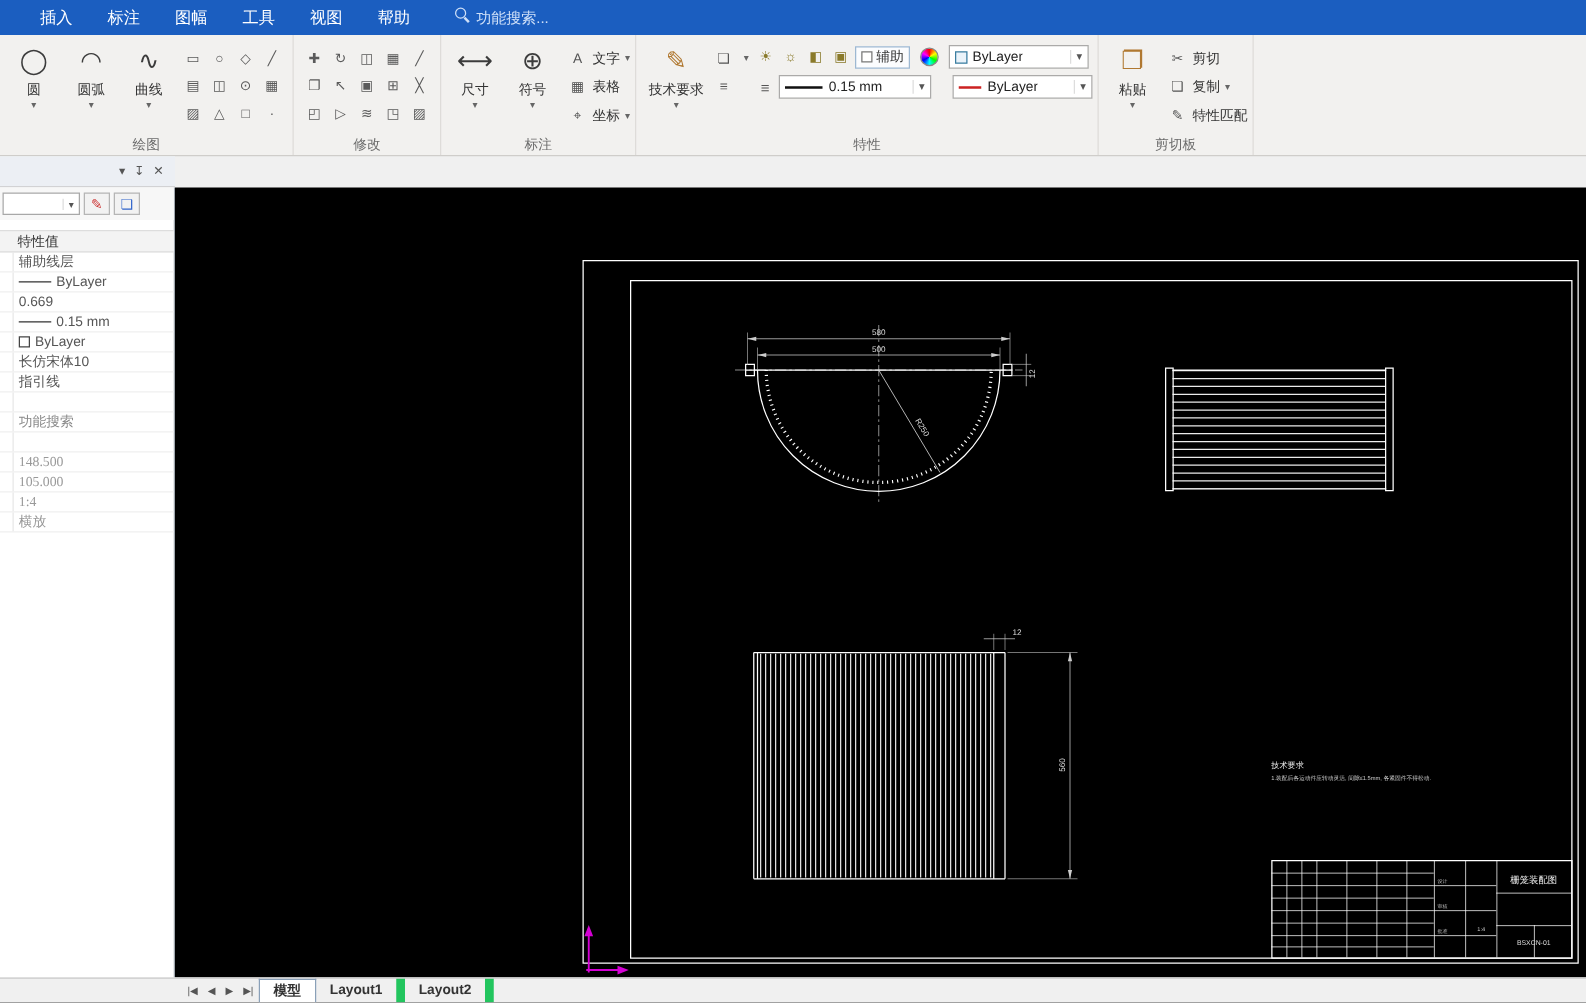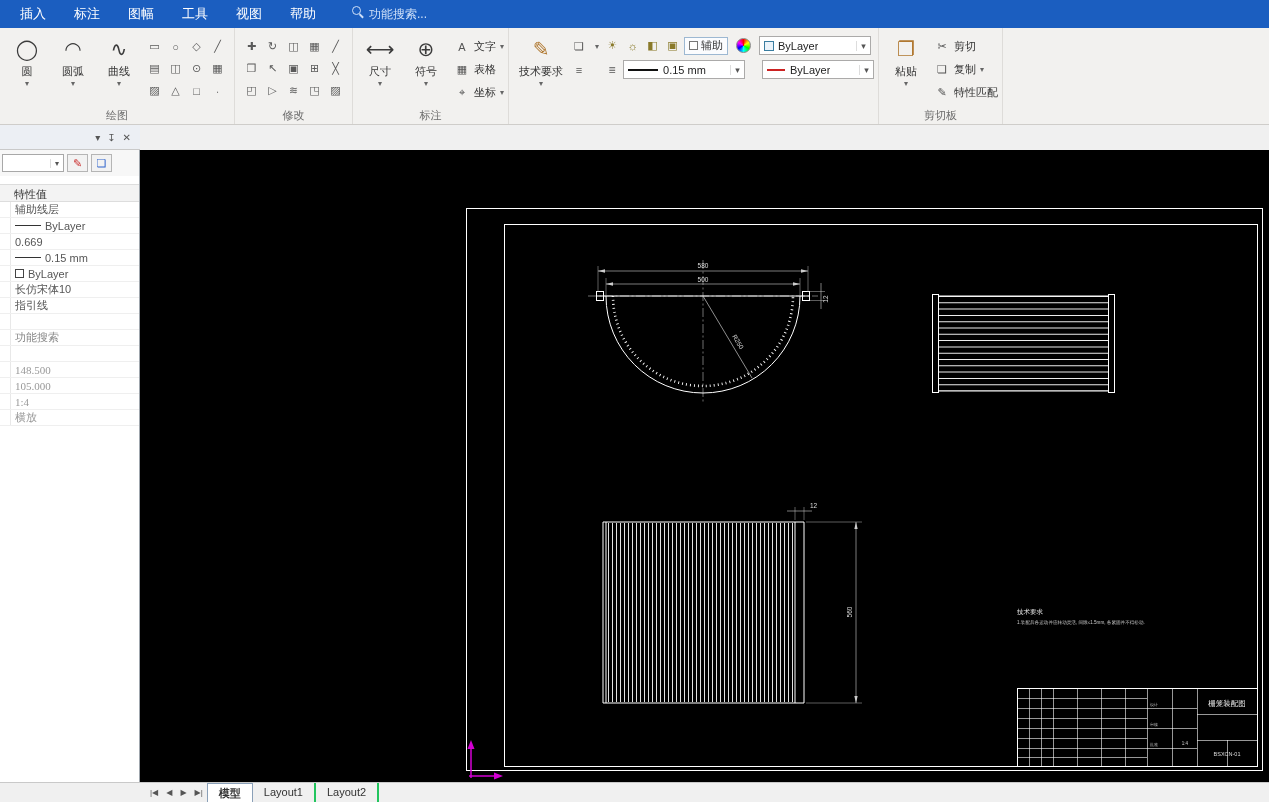--- a/index.html
+++ b/index.html
@@ -1,21 +1,21 @@
 <!DOCTYPE html>
 <html><head>
 <meta charset="utf-8">
 <style>
   * { margin:0; padding:0; box-sizing:border-box; }
   html,body { width:1269px; height:802px; overflow:hidden; }
   body { font-family:"Liberation Sans","DejaVu Sans",sans-serif; background:#f0f0f0; }
   #app { position:relative; width:1269px; height:802px; overflow:hidden; background:#f0f0f0; }
 
   
-  .menubar { position:absolute; top:0; left:0; right:0; height:28px; background:#1b5ec0; display:flex; align-items:center; padding-left:6px; }
+  .menubar { position:absolute; top:0; left:0; right:0; height:28px; background:#1b5ec0; display:flex; align-items:center; padding-left:18px; }
   .menu-item { padding:0 14px; color:#fff; font-size:13px; line-height:28px; cursor:default; }
   .menu-search { display:flex; margin-left:22px; color:#cfe0f8; font-size:12px; }
   .search-lens { width:9px; height:9px; border:1.5px solid #cfe0f8; border-radius:50%; position:relative; margin-right:8px; }
   .search-lens::after { content:""; position:absolute; width:5px; height:1.5px; background:#cfe0f8; transform:rotate(45deg); left:6px; top:8px; }
 
   
   .ribbon { position:absolute; top:28px; left:0; right:0; height:97px; background:#f2f1ef; border-bottom:1px solid #cfcdca; display:flex; }
   .rgroup { position:relative; border-right:1px solid #dedcd9; padding:3px 4px 16px 4px; display:flex; align-items:flex-start; }
   .rgroup-label { position:absolute; bottom:1px; left:0; right:0; text-align:center; font-size:11px; color:#6b6b6b; }
   .bigbtn { width:46px; display:flex; flex-direction:column; align-items:center; padding-top:3px; }
@@ -79,21 +79,21 @@
   .extl { stroke:#bbb; stroke-width:0.5; fill:none; }
   .tb { stroke:#fff; stroke-width:0.6; fill:none; }
   .dimtext { fill:#ddd; font-size:6.5px; }
   .arr { fill:#ccc; stroke:none; }
   .ticksarc { stroke:#fff; stroke-width:2.6; stroke-dasharray:0.9 3.1; fill:none; }
 
   
   .bottombar { position:absolute; top:782px; left:0; right:0; height:20px; background:#f0f0f0; border-top:1px solid #c9c9c9; display:flex; align-items:center; font-size:11px; }
   .bspacer { width:146px; height:100%; }
   .nav { color:#555; font-size:8px; padding:0 4px; }
-  .ltab { padding:0 11px; height:19px; line-height:18px; color:#333; border-right:2px solid #22c55e; }
+  .ltab { padding:0 11px; height:19px; line-height:18px; color:#333; border-right:7px solid #22c55e;font-weight:bold; }
   .ltab.active { background:#fff; font-weight:bold; border:1px solid #8aa0b8; border-bottom:none; }
 </style>
 </head>
 <body>
 
 <div id="app">
 
   <div class="menubar">
     <div class="menu-item">插入</div>
     <div class="menu-item">标注</div>
@@ -232,20 +232,21 @@
             <span class="ctext">0.15 mm</span>
             <span class="caret">▾</span>
           </div>
           <div class="combo w112" style="margin-left:14px;">
             <span class="clline"></span>
             <span class="ctext">ByLayer</span>
             <span class="caret">▾</span>
           </div>
         </div>
       </div>
+      <div class="rgroup-label">特性</div>
     </div>
 
     <div class="rgroup">
       <div class="bigbtn">
         <span class="bicon warm">❐</span>
         <span class="blabel">粘贴</span>
         <span class="bcaret">▾</span>
       </div>
       <div class="scol">
         <div class="srow">

